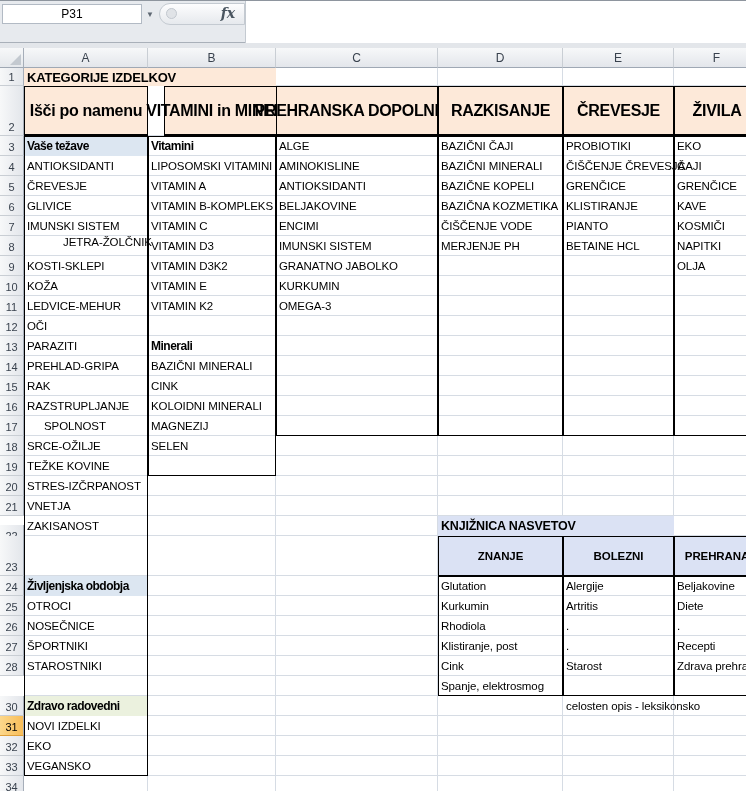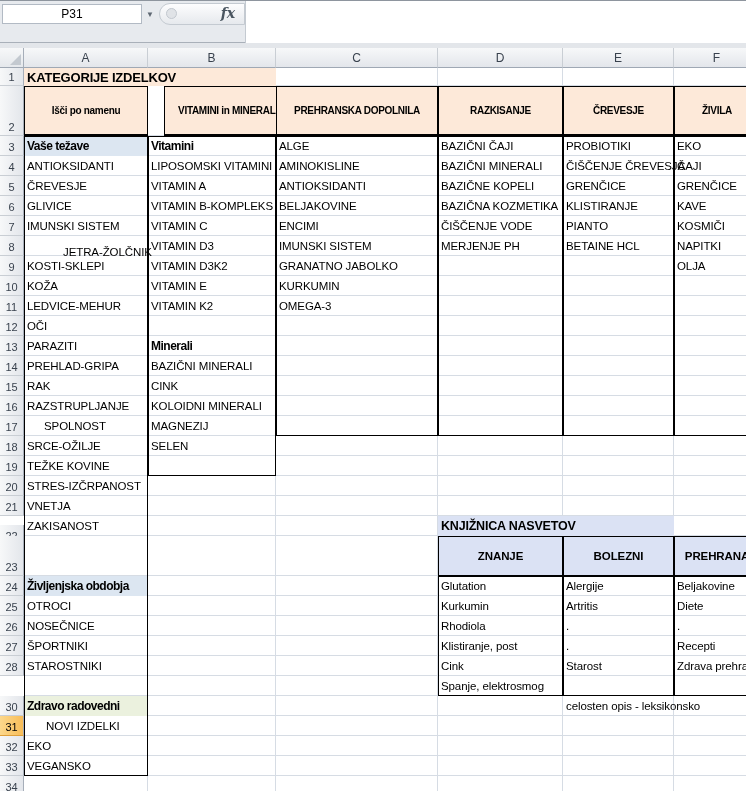--- a/index.html
+++ b/index.html
@@ -38,21 +38,21 @@
           border-right:1px solid #A6AEB9;border-bottom:1px solid #C9CED4;box-sizing:border-box;
           display:flex;align-items:flex-end;justify-content:center;padding-bottom:2px;
           font-size:11px;color:#39424E;cursor:pointer;}
   .rowhdr.sel{background:linear-gradient(to right,#FCD88C,#F8BD58);color:#000;
               border-bottom:1px solid #DFA03B;}
   
   .gl{position:absolute;background:#D6DCE4;z-index:1;pointer-events:none;}
   .cell{position:absolute;z-index:2;font-size:11.5px;letter-spacing:-0.1px;white-space:nowrap;
         display:flex;align-items:center;padding-left:3px;box-sizing:border-box;cursor:cell;}
   .s-title{font-weight:bold;font-size:13px;letter-spacing:-0.2px;background:var(--tan,#FDE9D9);}
-  .s-colhead{font-weight:bold;font-size:10px;letter-spacing:-0.3px;background:var(--tan,#FDE9D9);
+  .s-colhead{font-weight:bold;font-size:16px;letter-spacing:-0.3px;background:var(--tan,#FDE9D9);
              border:1px solid #000;border-bottom-width:2px;justify-content:center;padding-left:0;}
   .s-bold{font-weight:bold;font-size:12px;letter-spacing:-0.5px;}
   .s-secblue{font-weight:bold;font-size:12px;letter-spacing:-0.5px;background:var(--blue,#DCE6F1);}
   .s-secgreen{font-weight:bold;font-size:12px;letter-spacing:-0.5px;background:var(--green,#EBF1DE);}
   .s-advtitle{font-weight:bold;font-size:12.5px;letter-spacing:-0.2px;background:var(--lav,#DBE2F4);}
   .s-advhead{font-weight:bold;font-size:11.5px;background:var(--lav,#DBE2F4);
              border:1px solid #000;justify-content:center;padding-left:0;}
   .bbox{position:absolute;border:1px solid #000;box-sizing:border-box;z-index:3;pointer-events:none;}
 </style>
 </head>
@@ -156,42 +156,42 @@
     <div class="cell s-colhead" style="left: 164px; top: 86px; width: 128px; height: 50px;">VITAMINI in MINERALI</div>
     <div class="cell s-colhead" style="left: 276px; top: 86px; width: 162px; height: 50px;">PREHRANSKA DOPOLNILA</div>
     <div class="cell s-colhead" style="left: 438px; top: 86px; width: 125px; height: 50px;">RAZKISANJE</div>
     <div class="cell s-colhead" style="left: 563px; top: 86px; width: 111px; height: 50px;">ČREVESJE</div>
     <div class="cell s-colhead" style="left: 674px; top: 86px; width: 86px; height: 50px;">ŽIVILA</div>
     <div class="cell s-secblue" style="left: 24px; top: 136px; width: 124px; height: 20px;">Vaše težave</div>
     <div class="cell" style="left: 24px; top: 156px; width: 124px; height: 20px;">ANTIOKSIDANTI</div>
     <div class="cell" style="left: 24px; top: 176px; width: 124px; height: 20px;">ČREVESJE</div>
     <div class="cell" style="left: 24px; top: 196px; width: 124px; height: 20px;">GLIVICE</div>
     <div class="cell" style="left: 24px; top: 216px; width: 124px; height: 20px;">IMUNSKI SISTEM</div>
-    <div class="cell" style="left: 24px; top: 242px; width: 148px; height: 20px; padding-left: 39px;">JETRA-ŽOLČNIK</div>
+    <div class="cell" style="left: 24px; top: 232px; width: 148px; height: 20px; padding-left: 39px;">JETRA-ŽOLČNIK</div>
     <div class="cell" style="left: 24px; top: 256px; width: 124px; height: 20px;">KOSTI-SKLEPI</div>
     <div class="cell" style="left: 24px; top: 276px; width: 124px; height: 20px;">KOŽA</div>
     <div class="cell" style="left: 24px; top: 296px; width: 124px; height: 20px;">LEDVICE-MEHUR</div>
     <div class="cell" style="left: 24px; top: 316px; width: 124px; height: 20px;">OČI</div>
     <div class="cell" style="left: 24px; top: 336px; width: 124px; height: 20px;">PARAZITI</div>
     <div class="cell" style="left: 24px; top: 356px; width: 124px; height: 20px;">PREHLAD-GRIPA</div>
     <div class="cell" style="left: 24px; top: 376px; width: 124px; height: 20px;">RAK</div>
     <div class="cell" style="left: 24px; top: 396px; width: 124px; height: 20px;">RAZSTRUPLJANJE</div>
     <div class="cell" style="left: 24px; top: 416px; width: 148px; height: 20px; padding-left: 20px;">SPOLNOST</div>
     <div class="cell" style="left: 24px; top: 436px; width: 124px; height: 20px;">SRCE-OŽILJE</div>
     <div class="cell" style="left: 24px; top: 456px; width: 124px; height: 20px;">TEŽKE KOVINE</div>
     <div class="cell" style="left: 24px; top: 476px; width: 124px; height: 20px;">STRES-IZČRPANOST</div>
     <div class="cell" style="left: 24px; top: 496px; width: 124px; height: 20px;">VNETJA</div>
     <div class="cell" style="left: 24px; top: 516px; width: 124px; height: 20px;">ZAKISANOST</div>
     <div class="cell s-secblue" style="left: 24px; top: 576px; width: 124px; height: 20px;">Življenjska obdobja</div>
     <div class="cell" style="left: 24px; top: 596px; width: 124px; height: 20px;">OTROCI</div>
     <div class="cell" style="left: 24px; top: 616px; width: 124px; height: 20px;">NOSEČNICE</div>
     <div class="cell" style="left: 24px; top: 636px; width: 124px; height: 20px;">ŠPORTNIKI</div>
     <div class="cell" style="left: 24px; top: 656px; width: 124px; height: 20px;">STAROSTNIKI</div>
     <div class="cell s-secgreen" style="left: 24px; top: 696px; width: 124px; height: 20px;">Zdravo radovedni</div>
-    <div class="cell" style="left: 24px; top: 716px; width: 124px; height: 20px; margin-left: 19px;">NOVI IZDELKI</div>
+    <div class="cell" style="left: 24px; top: 716px; width: 124px; height: 20px;">NOVI IZDELKI</div>
     <div class="cell" style="left: 24px; top: 736px; width: 124px; height: 20px;">EKO</div>
     <div class="cell" style="left: 24px; top: 756px; width: 124px; height: 20px;">VEGANSKO</div>
     <div class="cell s-bold" style="left: 148px; top: 136px; width: 128px; height: 20px;">Vitamini</div>
     <div class="cell" style="left: 148px; top: 156px; width: 128px; height: 20px;">LIPOSOMSKI VITAMINI</div>
     <div class="cell" style="left: 148px; top: 176px; width: 128px; height: 20px;">VITAMIN A</div>
     <div class="cell" style="left: 148px; top: 196px; width: 128px; height: 20px;">VITAMIN B-KOMPLEKS</div>
     <div class="cell" style="left: 148px; top: 216px; width: 128px; height: 20px;">VITAMIN C</div>
     <div class="cell" style="left: 148px; top: 236px; width: 128px; height: 20px;">VITAMIN D3</div>
     <div class="cell" style="left: 148px; top: 256px; width: 128px; height: 20px;">VITAMIN D3K2</div>
     <div class="cell" style="left: 148px; top: 276px; width: 128px; height: 20px; text-align: center;">VITAMIN E</div>

